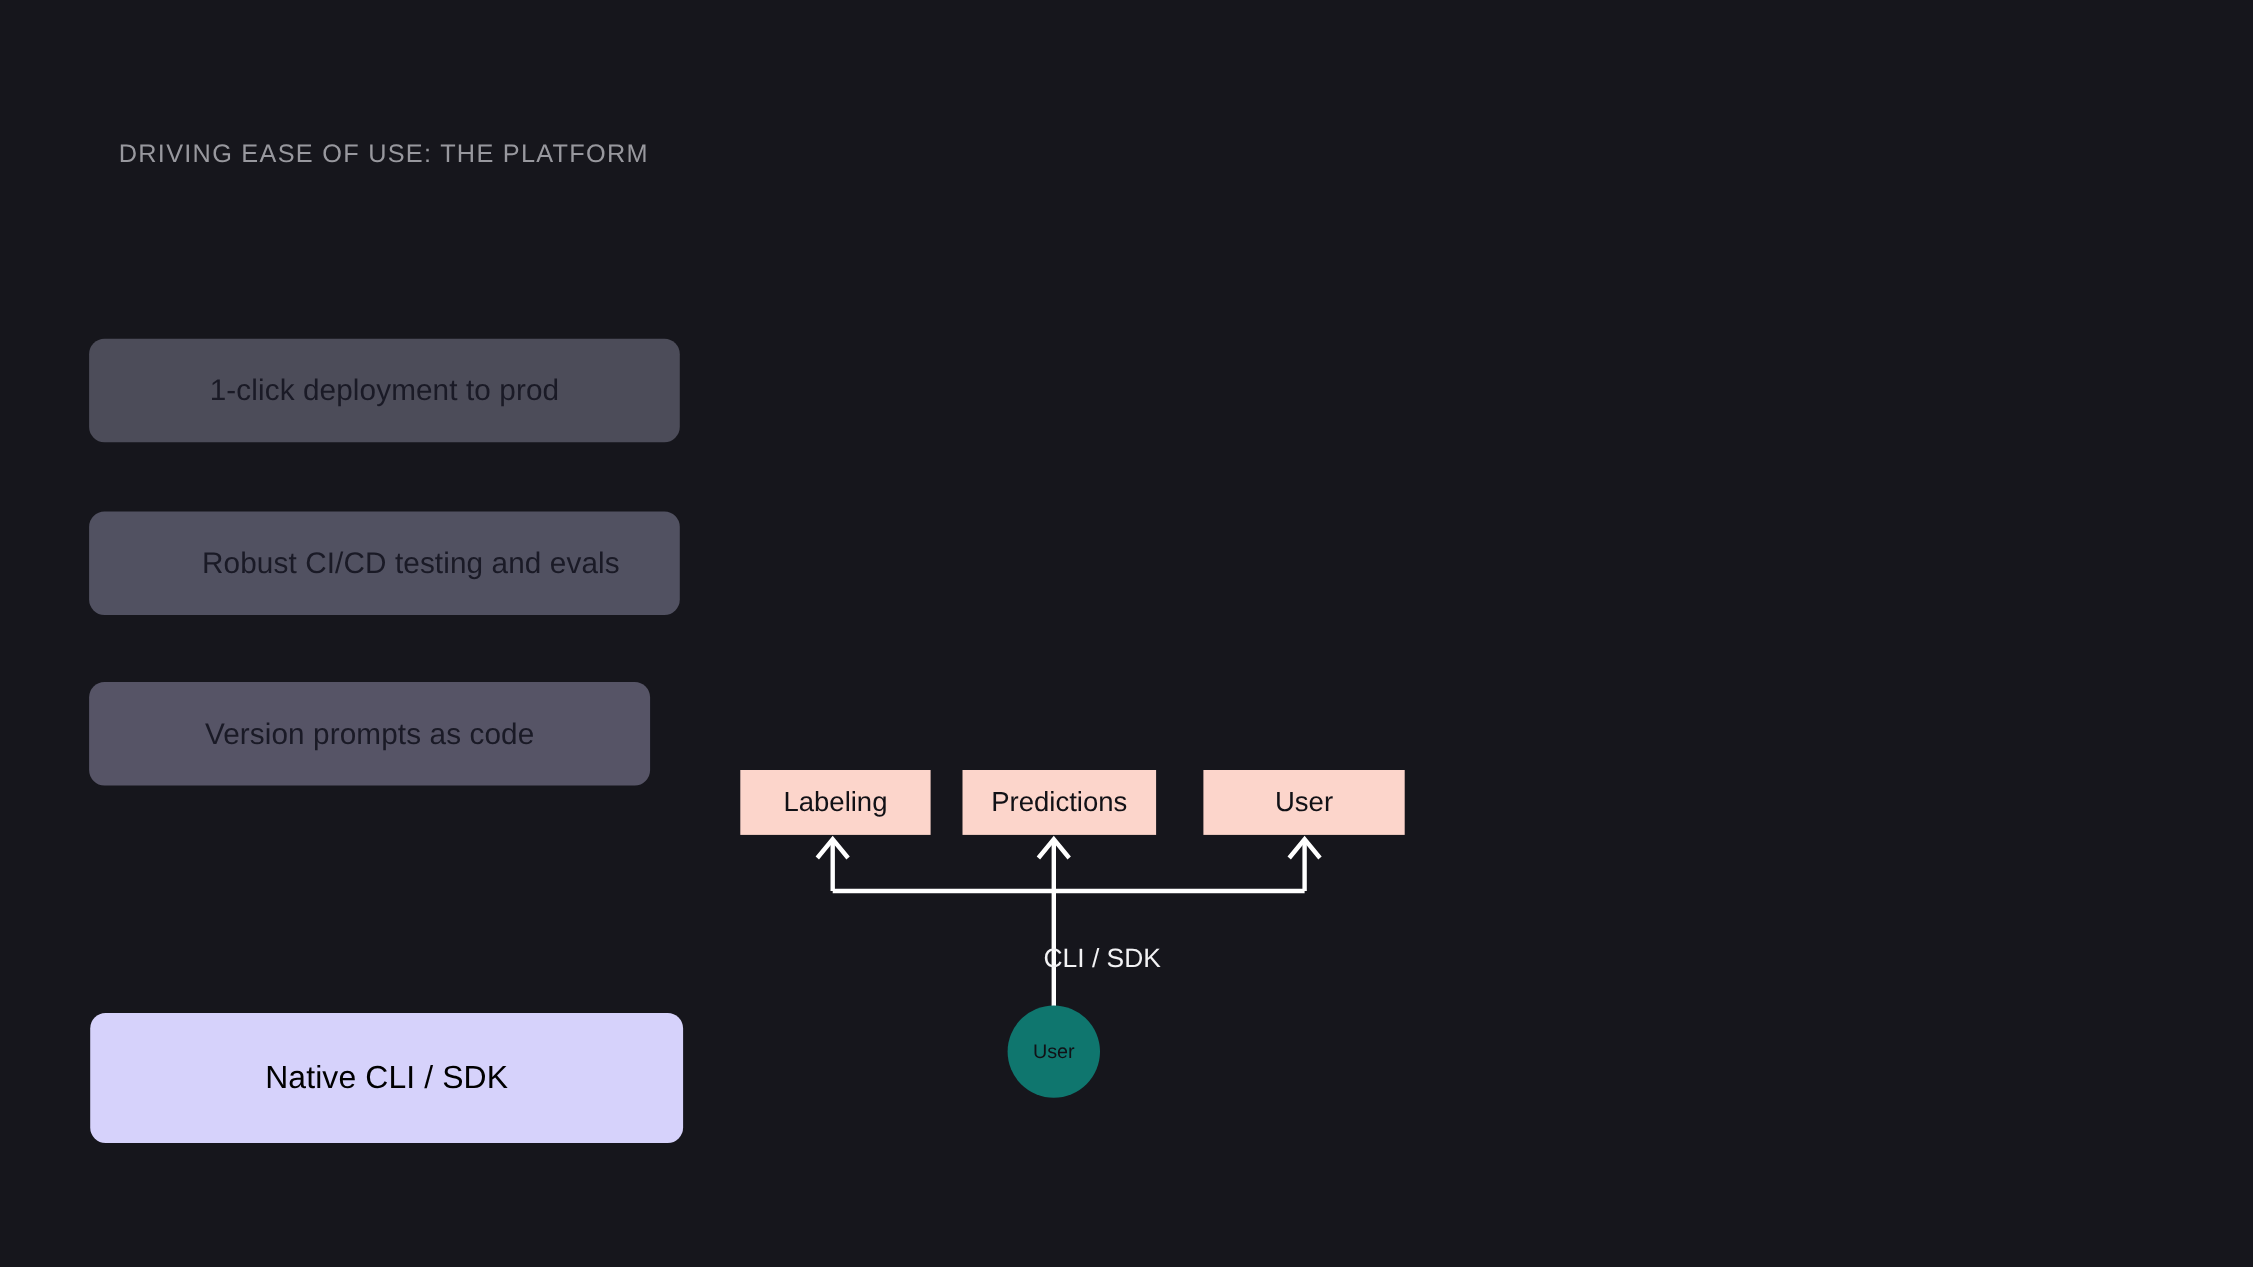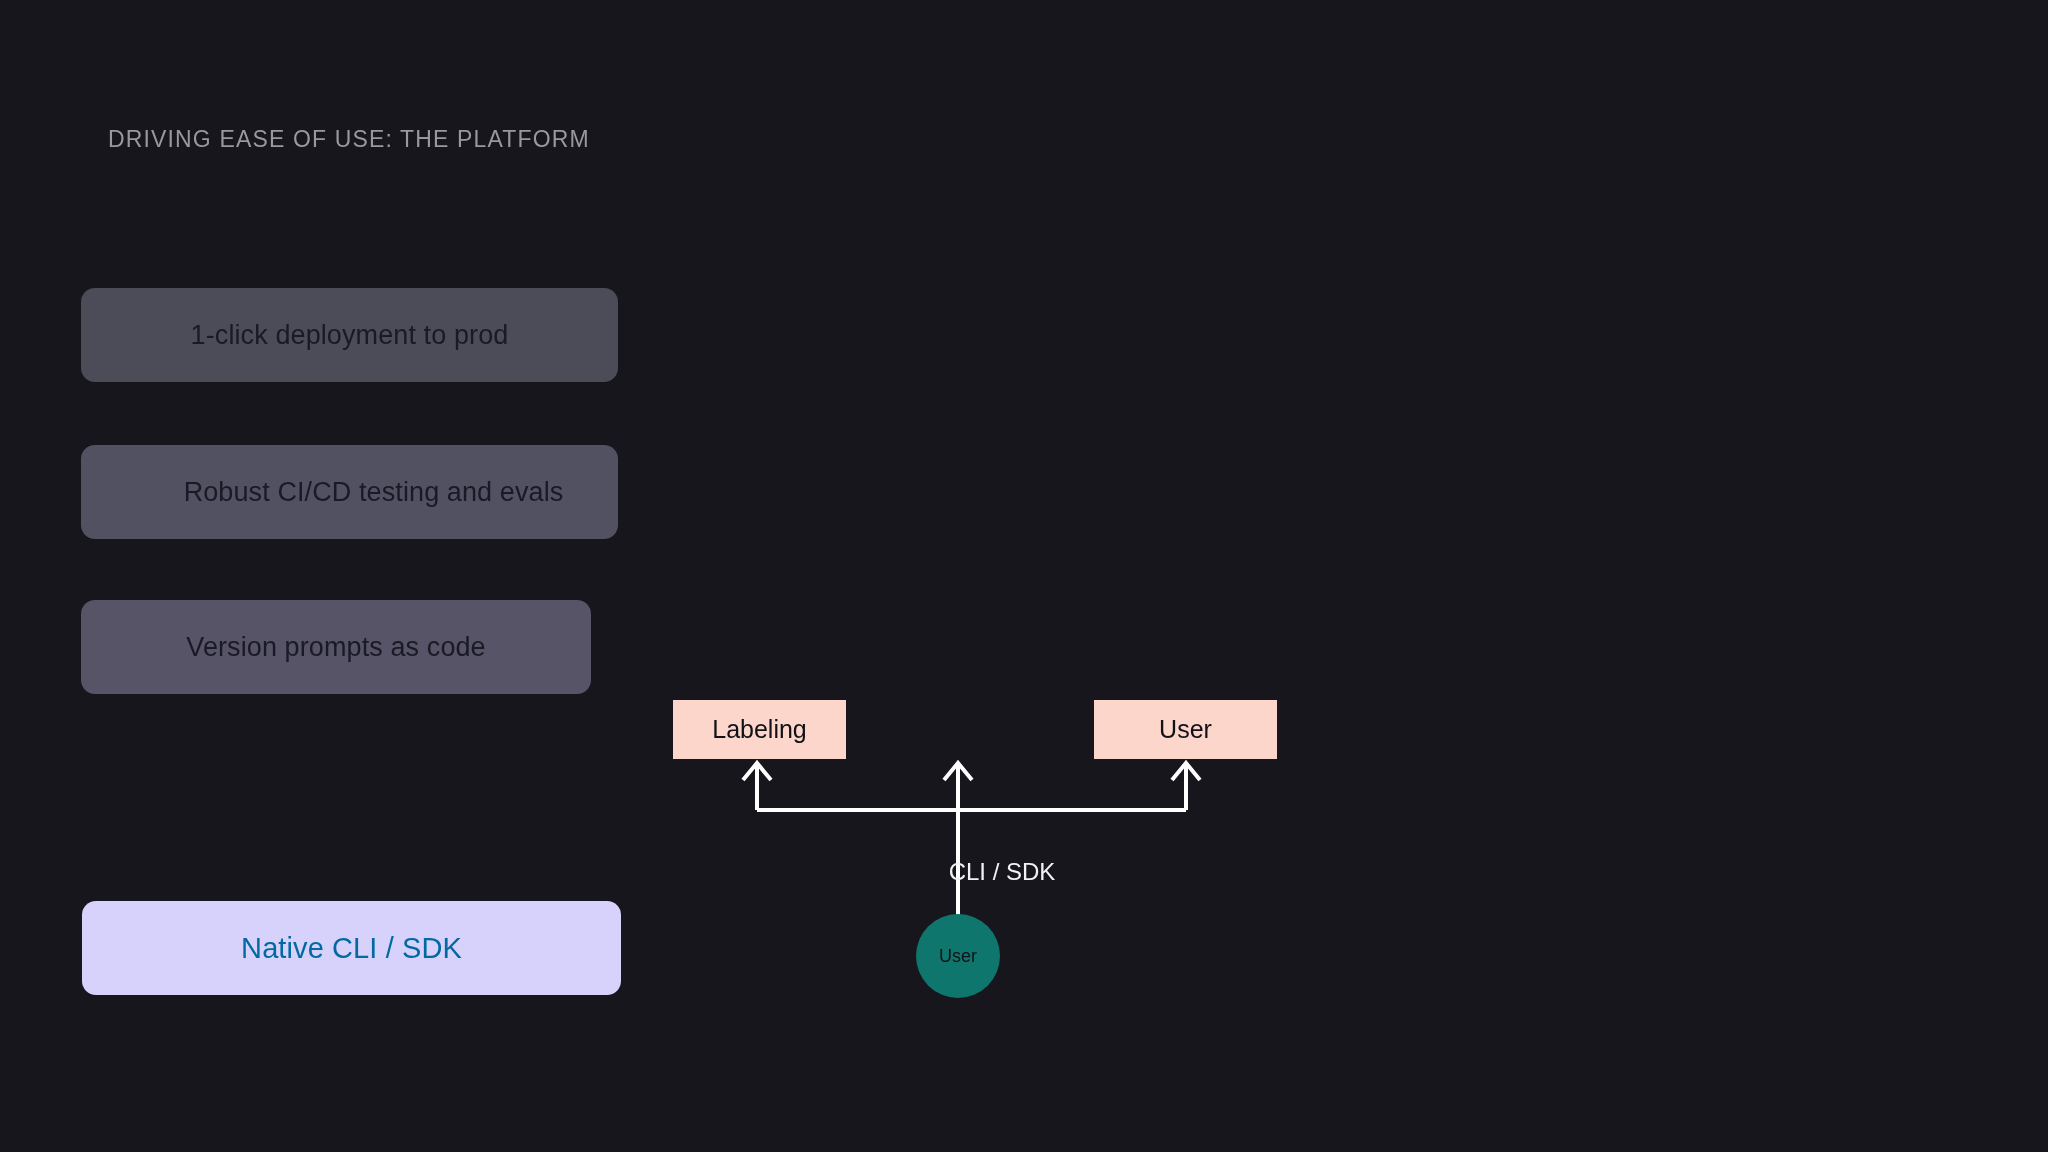--- a/index.html
+++ b/index.html
@@ -42,29 +42,30 @@
     border-radius: 14px;
     display: flex;
     align-items: center;
     justify-content: center;
     box-sizing: border-box;
     color: #1a1a26;
     font-size: 27px;
     font-weight: 400;
     letter-spacing: 0.1px;
     white-space: nowrap;
+    margin-top: 20px;
   }
   .feature-pill.p0 { left: 81px;  top: 288px; width: 537px; height: 94px;  background: #4c4c59; }
   .feature-pill.p1 { left: 81px;  top: 445px; width: 537px; height: 94px;  background: #515161; padding-left: 48px; }
   .feature-pill.p2 { left: 81px;  top: 600px; width: 510px; height: 94px;  background: #565466; }
   .feature-pill.p3 { left: 82px;  top: 750px; width: 539px; height: 94px;  background: #4b4a57; }
   .feature-pill.p4 {
-    left: 82px;  top: 901px; width: 539px; height: 94px;
+    left: 82px;  top: 901px; width: 539px; height: 118px;
     background: #d6d2fb;
-    color: #0369a1;
+    color: #000000;
     font-size: 29px;
   }
 
   
   #flow-diagram {
     position: absolute;
     left: 0;
     top: 0;
     width: 2048px;
     height: 924px;
@@ -131,20 +132,21 @@
 <div id="feature-stack">
   <div class="feature-pill p0">1-click deployment to prod</div>
   <div class="feature-pill p1">Robust CI/CD testing and evals</div>
   <div class="feature-pill p2">Version prompts as code</div>
   <div class="feature-pill p4">Native CLI / SDK</div>
 </div>
 
 <div id="flow-diagram">
 
   <div class="flow-box b0">Labeling</div>
+  <div class="flow-box b1">Predictions</div>
   <div class="flow-box b2">User</div>
 
   <svg id="flow-lines" viewBox="0 0 2048 1152">
     <g stroke="#ffffff" stroke-width="4" fill="none" stroke-linecap="butt">
 
       <path d="M757 810 H1186"></path>
 
       <path d="M757 810 V765"></path>
 
       <path d="M958 810 V765"></path>

